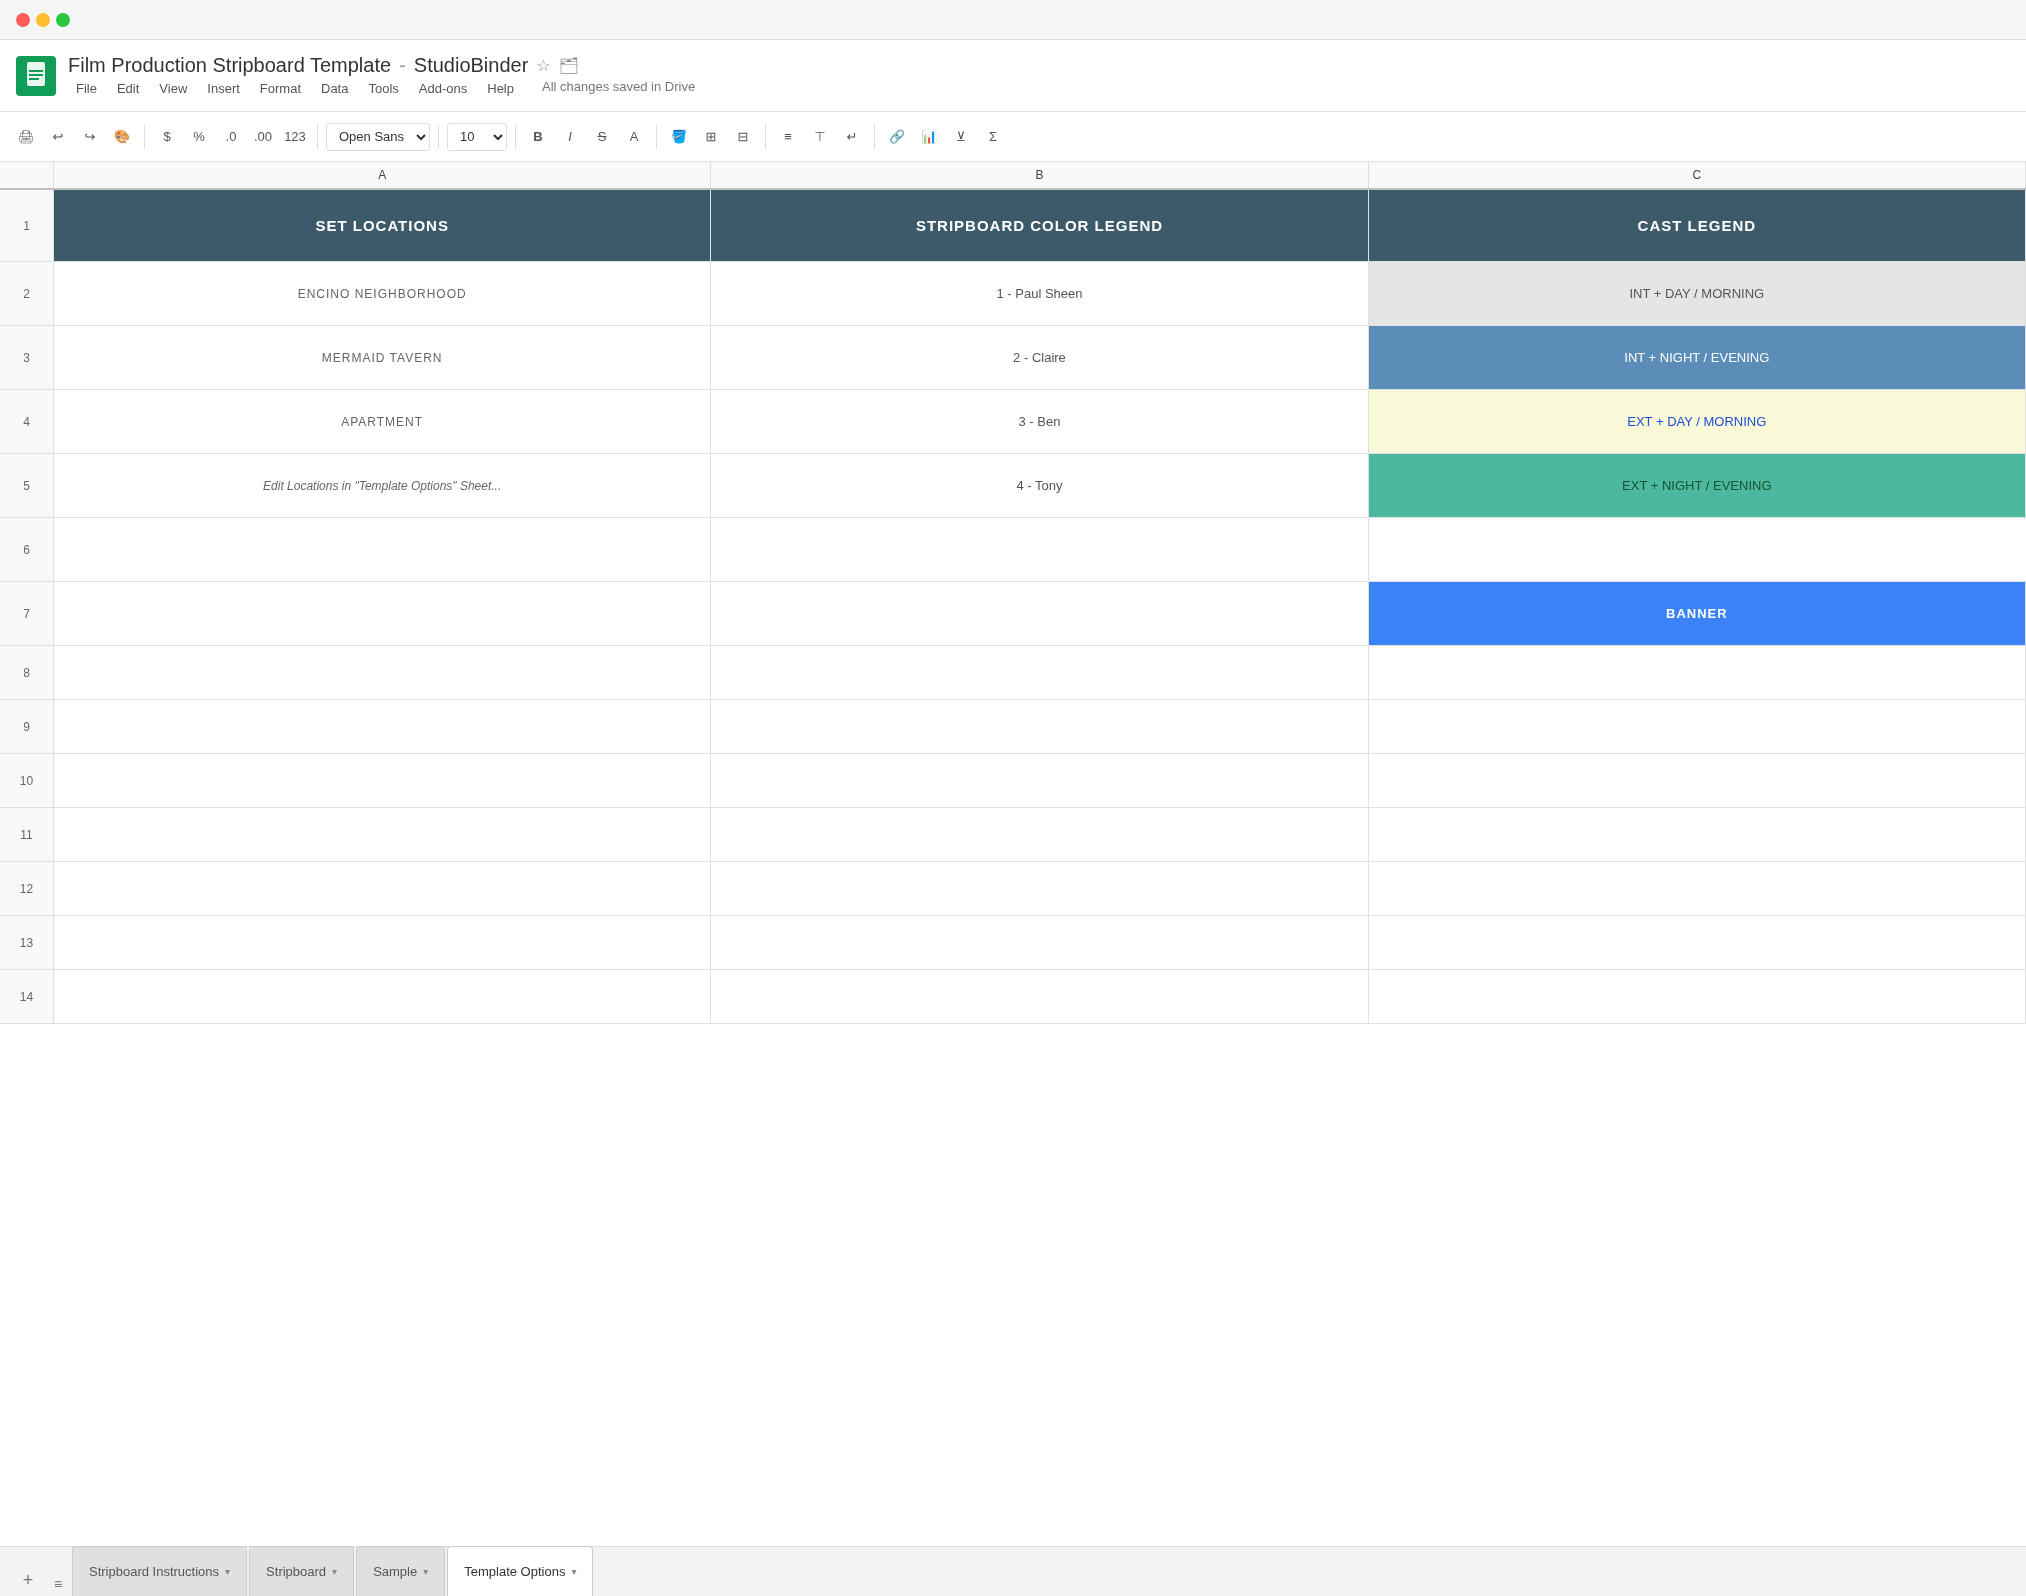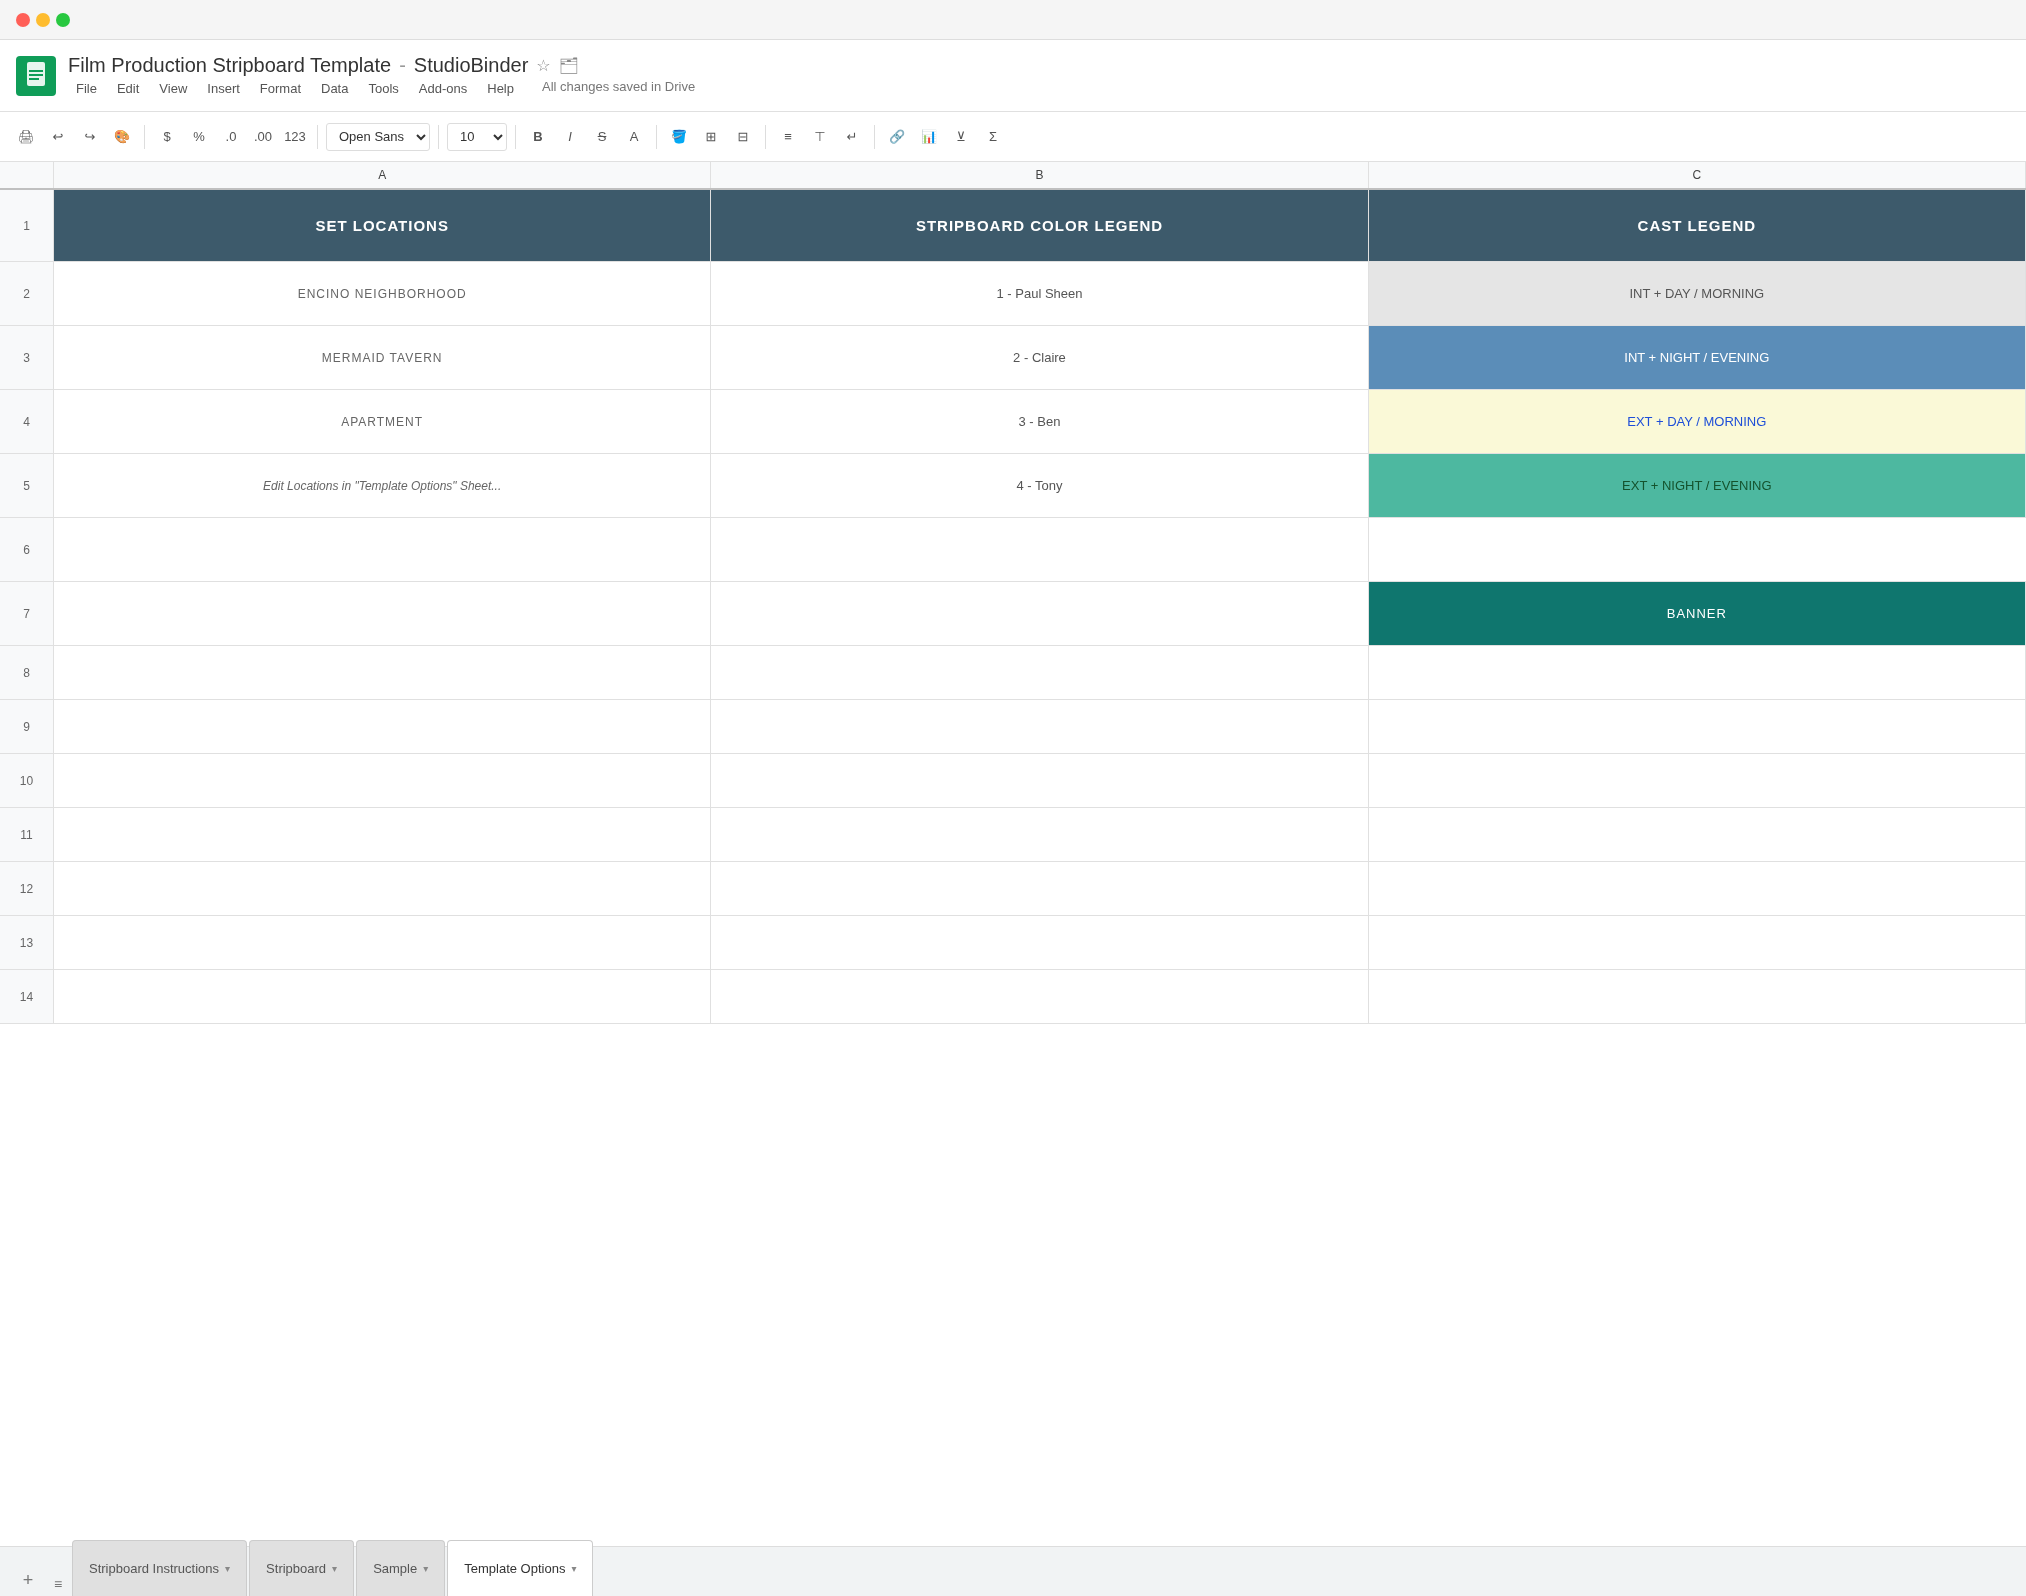--- a/index.html
+++ b/index.html
@@ -213,37 +213,37 @@
       letter-spacing: 1px;
       text-transform: uppercase;
     }
 
     
     .cell-int-day { background: #e5e5e5; color: #555; }
     .cell-int-night { background: #5b8db8; color: #fff; font-weight: 500; }
     .cell-ext-day { background: #faf9d7; color: #1d4ed8; }
     .cell-ext-night { background: #4db8a0; color: #14532d; font-weight: 500; }
     .cell-day-break { background: #3d5a6b; color: #fff; font-style: italic; }
-    .cell-banner { background: #0f766e; color: #fff; font-weight: 400; letter-spacing: 1px; text-align: right; }
+    .cell-banner { background: #3b82f6; color: #fff; font-weight: 700; letter-spacing: 1px; text-align: right; }
 
     .cell-italic { font-style: italic; color: #666; }
     .cell-empty { }
 
     
     .tab-bar {
       height: 50px;
       background: #f1f3f4;
       border-top: 1px solid #ddd;
       display: flex;
       align-items: flex-end;
       padding: 0 12px;
       gap: 2px;
     }
     .tab {
-      height: 56px;
+      height: 50px;
       padding: 0 16px;
       display: flex;
       align-items: center;
       font-size: 13px;
       color: #555;
       background: #e0e0e0;
       border-radius: 4px 4px 0 0;
       cursor: pointer;
       gap: 6px;
       border: 1px solid #ccc;

